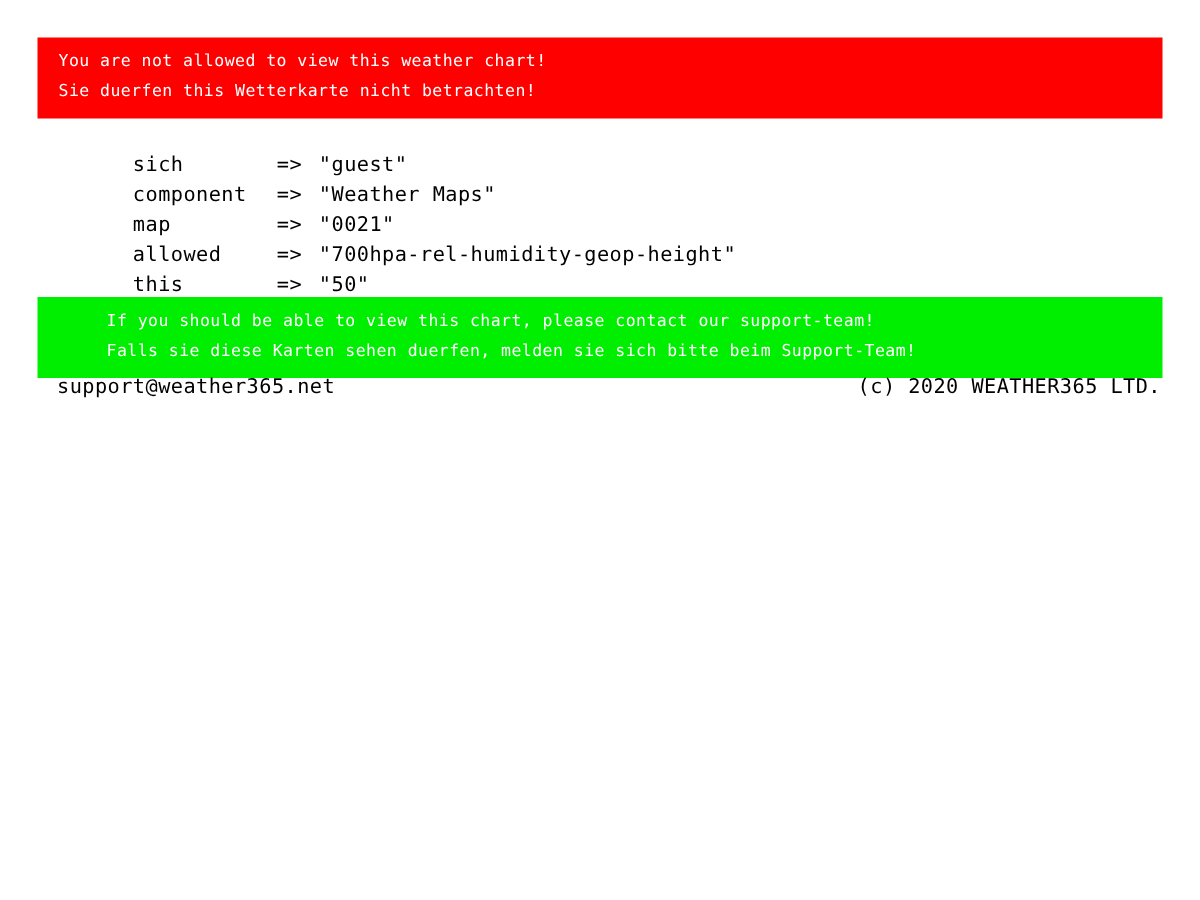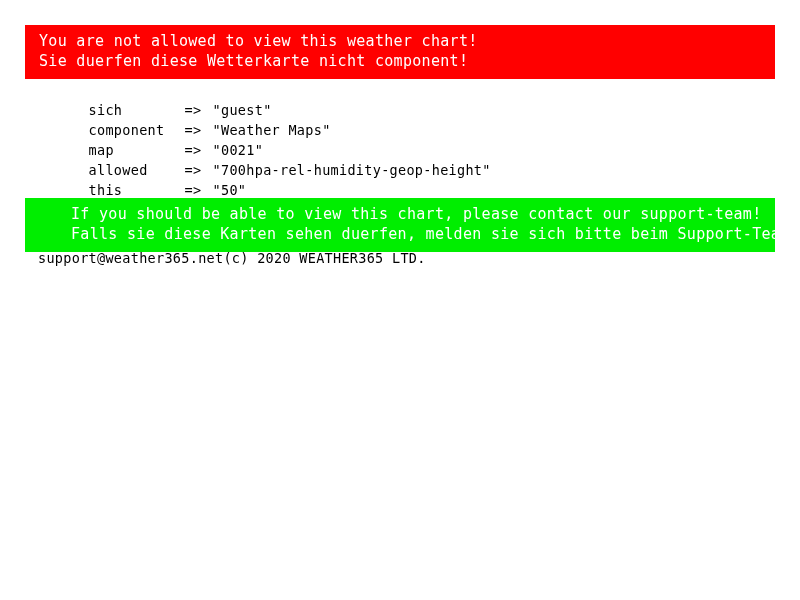--- a/index.html
+++ b/index.html
@@ -19,21 +19,21 @@
     position: relative;
     width: 800px;
     height: 600px;
   }
   .banner {
     position: absolute;
     left: 25px;
     width: 750px;
     box-sizing: border-box;
     padding: 6px 14px 8px 14px;
-    font-size: 15px;
+    font-size: 11px;
     line-height: 20px;
     letter-spacing: 0.3px;
   }
   .banner-error {
     top: 25px;
     background: #ff0000;
     color: #ffffff;
   }
   .banner-info {
     top: 198px;
@@ -67,34 +67,34 @@
   }
   .detail-val {
     display: inline-block;
   }
   .footer {
     position: absolute;
     left: 38px;
     top: 250px;
     width: 736px;
     display: flex;
-    justify-content: flex-start;
+    justify-content: space-between;
     font-size: 13.5px;
     letter-spacing: 0.3px;
     white-space: pre;
   }
 </style>
 </head>
 <body>
 
 <div class="page">
 
   <div class="banner banner-error">
     <div>You are not allowed to view this weather chart!</div>
-    <div>Sie duerfen diese Wetterkarte nicht component!</div>
+    <div>Sie duerfen this Wetterkarte nicht betrachten!</div>
   </div>
 
   <div class="details">
     <div class="detail-row">
       <span class="detail-key">sich</span><span class="detail-arrow">=&gt;</span><span class="detail-val">"guest"</span>
     </div>
     <div class="detail-row">
       <span class="detail-key">component</span><span class="detail-arrow">=&gt;</span><span class="detail-val">"Weather Maps"</span>
     </div>
     <div class="detail-row">

